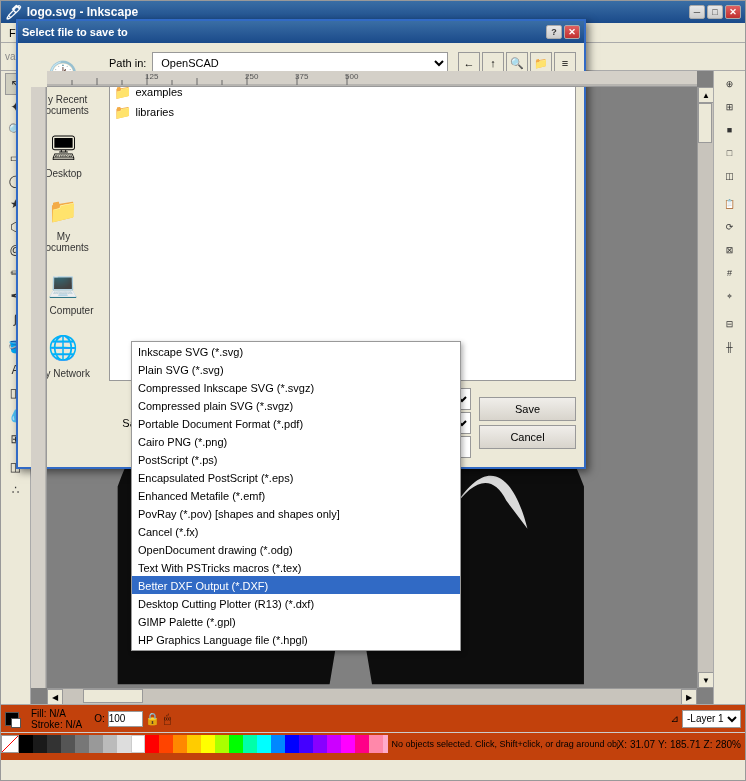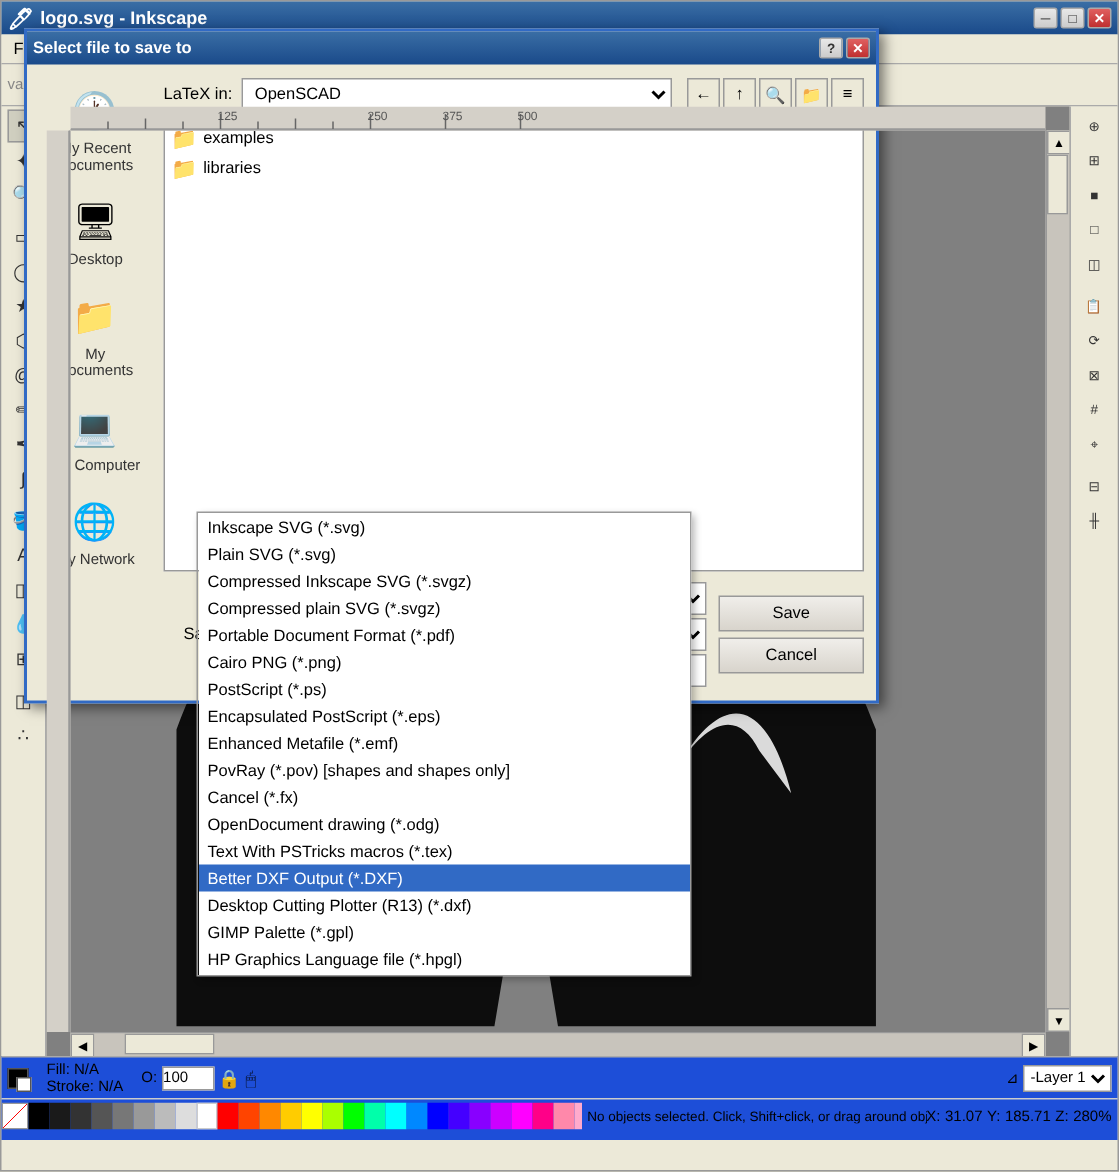--- a/index.html
+++ b/index.html
@@ -107,21 +107,21 @@
       display: flex;
       flex-direction: column;
       align-items: center;
       padding: 2px 0;
       gap: 1px;
     }
 
     
     .status-bar {
       height: 56px;
-      background: #1d4ed8;
+      background: #c2410c;
       border-top: 1px solid #aaa;
       display: flex;
       flex-direction: column;
     }
     .status-bar-top {
       height: 28px;
       display: flex;
       align-items: center;
       padding: 0 4px;
       gap: 4px;
@@ -442,21 +442,21 @@
       <div class="tool-btn">◫</div>
       <div class="tool-btn">💧</div>
       <div class="tool-btn">⊞</div>
       <div style="height:4px;"></div>
       <div class="tool-btn">◫</div>
       <div class="tool-btn">∴</div>
     </div>
 
     <div style="flex:1; position:relative; overflow:hidden; background:#808080;">
 
-      <div style="position:absolute; top:0; left:16px; right:16px; height:16px; background:#d4d0c8; border-bottom:1px solid #999; z-index:5; display:flex; align-items:center; overflow:hidden;">
+      <div style="position:absolute; top:0; left:16px; right:16px; height:16px; background:#d4d0c8; border-bottom:1px solid #999; z-index:5; display:flex; align-items:flex-end; overflow:hidden;">
         <svg width="100%" height="16" style="display:block;">
           <line x1="0" y1="15" x2="100%" y2="15" stroke="#999" stroke-width="1"></line>
 
           <line x1="25" y1="10" x2="25" y2="15" stroke="#666" stroke-width="1"></line>
           <line x1="50" y1="8" x2="50" y2="15" stroke="#666" stroke-width="1"></line>
           <line x1="75" y1="10" x2="75" y2="15" stroke="#666" stroke-width="1"></line>
           <line x1="100" y1="5" x2="100" y2="15" stroke="#666" stroke-width="1"></line>
           <text x="98" y="9" font-size="8" fill="#555">125</text>
           <line x1="125" y1="10" x2="125" y2="15" stroke="#666" stroke-width="1"></line>
           <line x1="150" y1="8" x2="150" y2="15" stroke="#666" stroke-width="1"></line>
@@ -641,21 +641,21 @@
         </div>
         <div class="nav-item">
           <div class="nav-icon">🌐</div>
           <div class="nav-label">My Network</div>
         </div>
       </div>
 
       <div class="dialog-content">
 
         <div class="save-in-row">
-          <span class="save-in-label">LaTeX in:</span>
+          <span class="save-in-label">Path in:</span>
           <select class="save-in-select">
             <option>OpenSCAD</option>
           </select>
 
           <div style="display:flex; gap:2px; margin-left:4px;">
             <div class="nav-toolbar-btn">←</div>
             <div class="nav-toolbar-btn">↑</div>
             <div class="nav-toolbar-btn">🔍</div>
             <div class="nav-toolbar-btn">📁</div>
             <div class="nav-toolbar-btn">≡</div>

